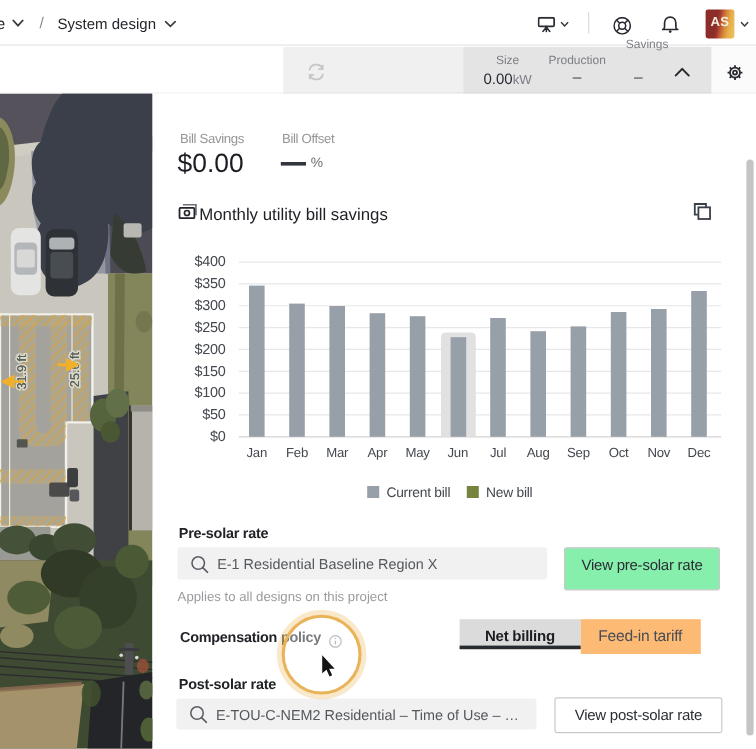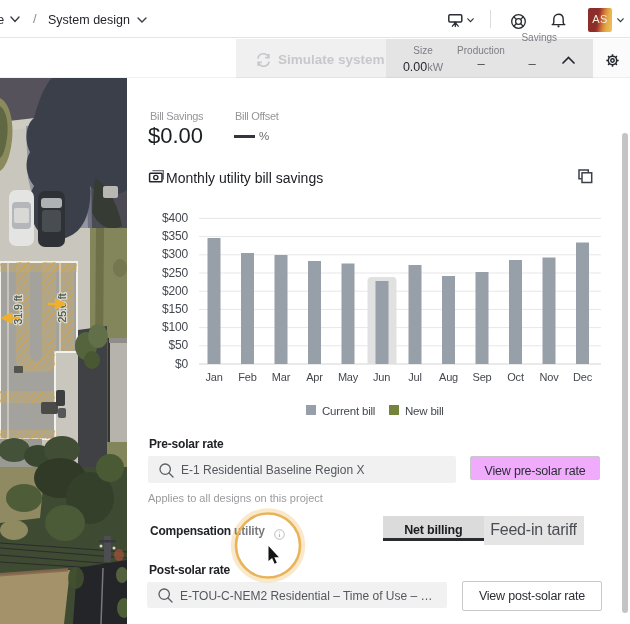--- a/index.html
+++ b/index.html
@@ -35,33 +35,32 @@
   <svg class="abs" style="left:510.5px;top:13.5px" width="15" height="15" viewBox="0 0 15 15">
     <circle cx="7.5" cy="7.5" r="6.8" fill="none" stroke="#262a30" stroke-width="1.3"></circle>
     <circle cx="7.5" cy="7.5" r="2.9" fill="none" stroke="#262a30" stroke-width="1.3"></circle>
     <path d="M2.7 2.7 L5.4 5.4 M12.3 2.7 L9.6 5.4 M2.7 12.3 L5.4 9.6 M12.3 12.3 L9.6 9.6" stroke="#262a30" stroke-width="1.3"></path>
   </svg>
   <svg class="abs" style="left:551px;top:13px" width="15" height="15" viewBox="0 0 15 15">
     <path d="M7.5 1.2 C4.6 1.2 2.8 3.4 2.8 6.2 L2.8 9.4 C2.8 10.6 2.2 11.3 1.2 11.6 L13.8 11.6 C12.8 11.3 12.2 10.6 12.2 9.4 L12.2 6.2 C12.2 3.4 10.4 1.2 7.5 1.2 Z" fill="none" stroke="#262a30" stroke-width="1.4" stroke-linejoin="round"></path>
     <circle cx="7.5" cy="13.3" r="1.1" fill="#262a30"></circle>
   </svg>
   <div class="abs" style="left:588px;top:8px;width:24px;height:24px;border-radius:2px;background:linear-gradient(100deg,#8c2d2a 0%,#8c2d2a 38%,#a13a2e 46%,#c25b36 54%,#d88d3a 66%,#e6ad49 78%,#eec45f 100%);"></div>
-  <div class="abs" style="left:588px;top:13px;width:24px;text-align:center;font-size:11px;font-weight:normal;color:#f2ecdc;letter-spacing:0.3px;">AS</div>
+  <div class="abs" style="left:588px;top:13px;width:24px;text-align:center;font-size:11px;font-weight:bold;color:#f2ecdc;letter-spacing:0.3px;">AS</div>
   <svg class="abs" style="left:616.5px;top:18px" width="7" height="5" viewBox="0 0 7 5">
       <path d="M0.8 0.8 L3.5 3.6 L6.2 0.8" fill="none" stroke="#33363c" stroke-width="1.2" stroke-linecap="round"></path>
     </svg>
 
   <div class="abs" style="left:0;top:39px;width:630px;height:39px;background:#fff;"></div>
   <div class="abs" style="left:236px;top:39px;width:150px;height:39px;background:#f0f0f1;"></div>
   <svg class="abs" style="left:256px;top:53px" width="15" height="14" viewBox="0 0 15 14">
     <path d="M2 5 A5.6 5.6 0 0 1 12.6 4.2 M13 9 A5.6 5.6 0 0 1 2.4 9.8" fill="none" stroke="#c7c7cb" stroke-width="1.6" stroke-linecap="round"></path>
     <path d="M12.8 1 L12.8 4.6 L9.2 4.6" fill="none" stroke="#c7c7cb" stroke-width="1.6"></path>
     <path d="M2.2 13 L2.2 9.4 L5.8 9.4" fill="none" stroke="#c7c7cb" stroke-width="1.6"></path>
   </svg>
-  <div class="abs" style="left:278px;top:52px;font-size:13.5px;font-weight:bold;color:#c8c8cc;">Simulate system</div>
 
   <div class="abs" style="left:386px;top:39px;width:207px;height:39px;background:#e4e4e5;"></div>
   <div class="abs" style="left:398px;top:44.5px;width:50px;text-align:center;font-size:10px;color:#7c7e84;">Size</div>
   <div class="abs" style="left:386px;top:57px;width:74px;text-align:center;"><span style="font-size:12.5px;color:#26292f;">0.00</span><span style="font-size:11px;color:#7c7e84;">kW</span></div>
   <div class="abs" style="left:451px;top:44.5px;width:60px;text-align:center;font-size:10px;color:#7c7e84;">Production</div>
   <div class="abs" style="left:451px;top:56px;width:60px;text-align:center;font-size:13px;color:#44474d;">–</div>
   <div class="abs" style="left:507px;top:32px;width:50px;text-align:right;font-size:10px;color:#7c7e84;">Savings</div>
   <div class="abs" style="left:507px;top:56px;width:50px;text-align:center;font-size:13px;color:#44474d;">–</div>
   <svg class="abs" style="left:562px;top:56px" width="13" height="8" viewBox="0 0 13 8">
       <path d="M1 7 L6.5 1.4 L12 7" fill="none" stroke="#26292f" stroke-width="1.7" stroke-linecap="round"></path>
@@ -275,32 +274,32 @@
   <div class="abs" style="left:389px;top:405px;width:10px;height:10px;background:#75843c;"></div>
   <div class="abs" style="left:405px;top:404.5px;font-size:11.5px;letter-spacing:-0.2px;color:#43474e;">New bill</div>
 
   <div class="abs" style="left:149px;top:437px;font-size:12px;letter-spacing:-0.2px;font-weight:bold;color:#202227;">Pre-solar rate</div>
   <div class="abs" style="left:148px;top:456px;width:308px;height:27px;background:#f1f1f1;border-radius:2px;"></div>
   <svg class="abs" style="left:159px;top:463px" width="15" height="15" viewBox="0 0 15 15">
     <circle cx="6.2" cy="6.2" r="5.2" fill="none" stroke="#5a5d63" stroke-width="1.3"></circle>
     <line x1="10" y1="10" x2="14" y2="14" stroke="#5a5d63" stroke-width="1.3" stroke-linecap="round"></line>
   </svg>
   <div class="abs" style="left:181px;top:463px;font-size:12px;color:#54575d;">E-1 Residential Baseline Region X</div>
-  <div class="abs" style="left:470px;top:456px;width:130px;height:24px;background:#f0abfc;border:1px solid #c9c9c9;border-radius:2px;text-align:center;line-height:28px;font-size:12.5px;letter-spacing:-0.2px;color:#2b2e34;">View pre-solar rate</div>
+  <div class="abs" style="left:470px;top:456px;width:130px;height:36px;background:#86efac;border:1px solid #c9c9c9;border-radius:2px;text-align:center;line-height:28px;font-size:12.5px;letter-spacing:-0.2px;color:#2b2e34;">View pre-solar rate</div>
   <div class="abs" style="left:148px;top:491.5px;font-size:11px;color:#9b9b9f;">Applies to all designs on this project</div>
 
-  <div class="abs" style="left:150px;top:524px;font-size:12px;letter-spacing:-0.2px;font-weight:bold;color:#202227;">Compensation utility</div>
+  <div class="abs" style="left:150px;top:524px;font-size:12px;letter-spacing:-0.2px;font-weight:bold;color:#202227;">Compensation policy</div>
   <svg class="abs" style="left:274px;top:529px" width="11" height="11" viewBox="0 0 11 11">
     <circle cx="5.5" cy="5.5" r="4.8" fill="none" stroke="#8c8f95" stroke-width="1"></circle>
     <line x1="5.5" y1="4.9" x2="5.5" y2="8" stroke="#8c8f95" stroke-width="1.1"></line>
     <circle cx="5.5" cy="3.1" r="0.65" fill="#8c8f95"></circle>
   </svg>
 
   <div class="abs" style="left:383px;top:516px;width:100.5px;height:25px;background:#dbdbdb;border-bottom:3px solid #282b30;text-align:center;line-height:28px;font-size:12.5px;letter-spacing:-0.2px;font-weight:bold;color:#1b1d22;">Net billing</div>
-  <div class="abs" style="left:483.5px;top:516px;width:100px;height:28.5px;background:#e5e5e5;text-align:center;line-height:28px;font-size:16px;letter-spacing:-0.2px;color:#4a4d53;">Feed-in tariff</div>
+  <div class="abs" style="left:483.5px;top:516px;width:100px;height:28.5px;background:#fdba74;text-align:center;line-height:28px;font-size:13px;letter-spacing:-0.2px;color:#4a4d53;">Feed-in tariff</div>
 
   <div class="abs" style="left:149px;top:562.5px;font-size:12px;letter-spacing:-0.2px;font-weight:bold;color:#202227;">Post-solar rate</div>
   <div class="abs" style="left:147px;top:582px;width:300px;height:26px;background:#f1f1f1;border-radius:2px;"></div>
   <svg class="abs" style="left:158px;top:588px" width="15" height="15" viewBox="0 0 15 15">
     <circle cx="6.2" cy="6.2" r="5.2" fill="none" stroke="#5a5d63" stroke-width="1.3"></circle>
     <line x1="10" y1="10" x2="14" y2="14" stroke="#5a5d63" stroke-width="1.3" stroke-linecap="round"></line>
   </svg>
   <div class="abs" style="left:180px;top:588.5px;font-size:12px;color:#54575d;">E-TOU-C-NEM2 Residential – Time of Use – …</div>
   <div class="abs" style="left:462px;top:581px;width:140px;height:30px;background:#fff;border:1px solid #c9c9c9;border-radius:2px;text-align:center;line-height:28px;font-size:12.5px;letter-spacing:-0.2px;color:#2b2e34;">View post-solar rate</div>
 

